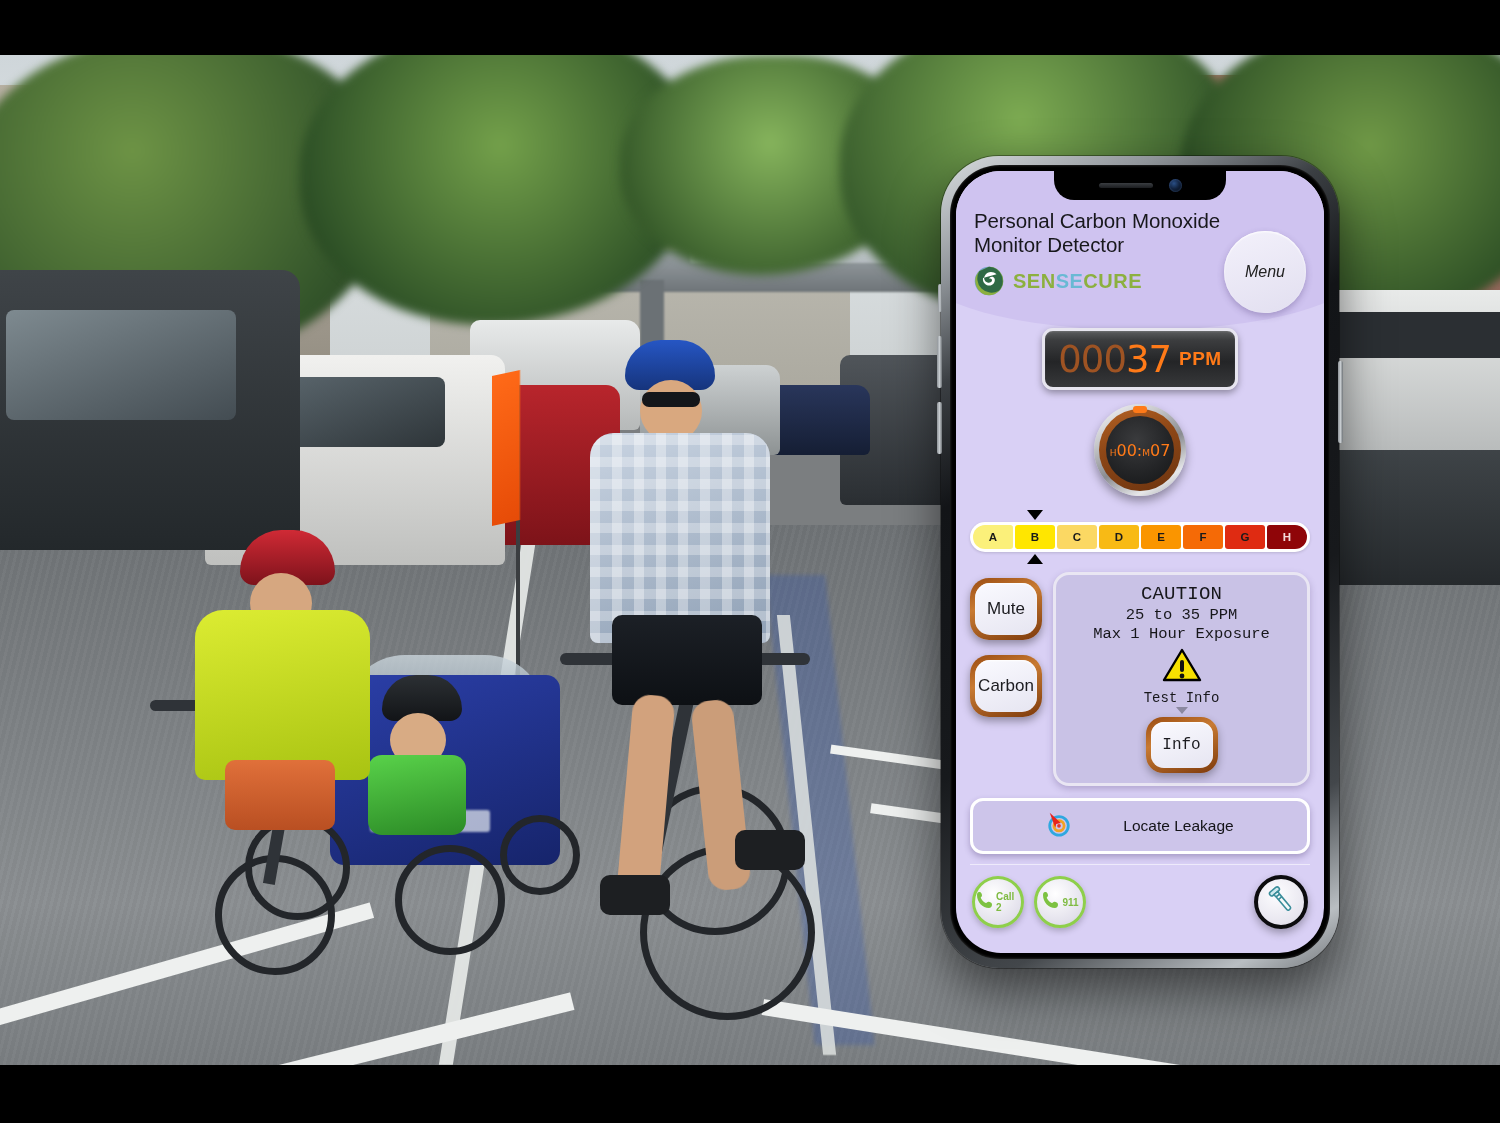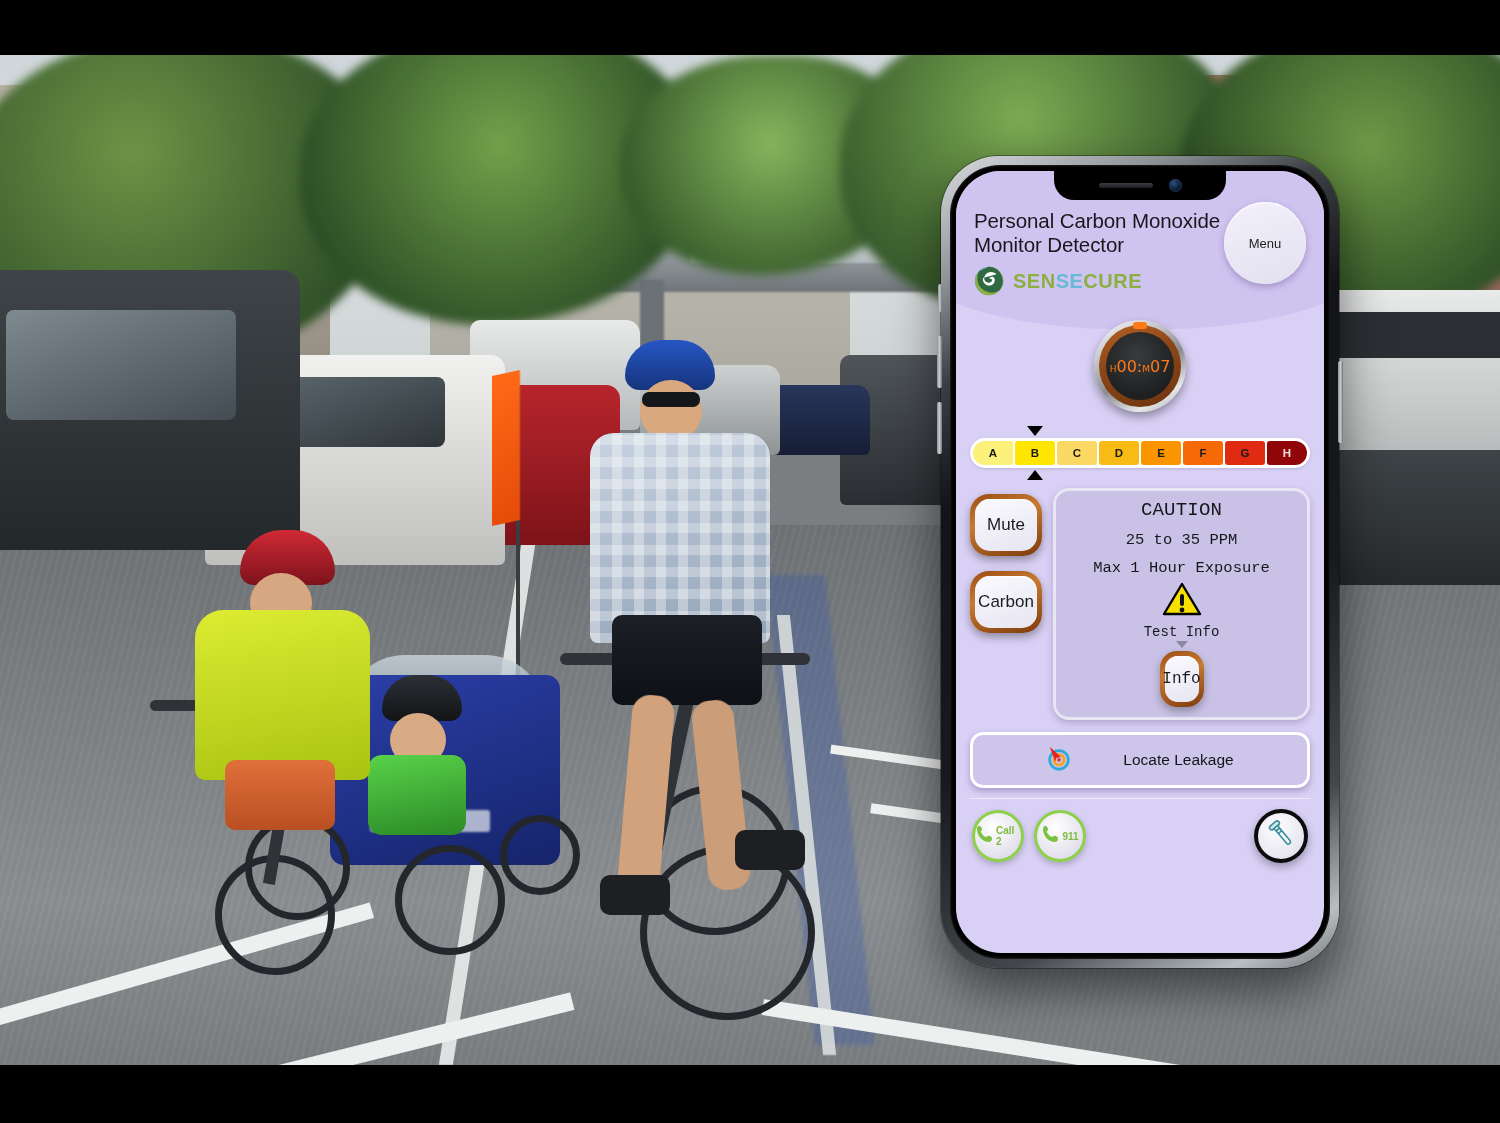--- a/index.html
+++ b/index.html
@@ -208,26 +208,27 @@
     font-size:20.5px; line-height:1.18; color:#18181c; font-weight:400;
     letter-spacing:-.1px; max-width:280px;
   }
   #brand { display:flex; align-items:center; gap:9px; margin-top:9px; }
   #brand-mark { width:30px; height:30px; flex:0 0 auto; }
   #brand-text { font-size:20px; font-weight:bold; letter-spacing:.5px; display:flex; }
   #brand-text .p1 { color:#8cb03f; }
   #brand-text .p2 { color:#69b9d4; }
   #brand-text .p3 { color:#8cb03f; }
   #menu-btn {
-    position:absolute; right:18px; top:31px; width:82px; height:82px;
+    position:absolute; right:18px; top:60px; width:82px; height:82px;
     border-radius:50%; background:linear-gradient(160deg,#f3f1fb,#e2dff0);
     display:flex; align-items:center; justify-content:center;
-    font-size:13px; color:#222; z-index:5;
+    font-size:16px; color:#222; z-index:5;
     box-shadow:0 3px 7px rgba(60,40,100,.3), inset 0 1px 2px #fff;
     cursor:pointer;
+    font-style:italic;
   }
 
   
   #body { flex:1 1 auto; position:relative; padding:10px 14px 0 14px; }
 
   
   #ppm-wrap { display:flex; justify-content:center; margin-top:22px; }
   #ppm {
     width:196px; height:62px; border-radius:11px;
     background:linear-gradient(180deg,#5b5c5e 0%,#3c3d3f 16%,#242527 55%,#37383a 100%);
@@ -300,26 +301,26 @@
   }
   #caution {
     flex:1; border-radius:16px; padding:8px 8px 10px 8px;
     background:#c9c2e6; border:3px solid #e9e6f3;
     box-shadow:0 3px 7px rgba(60,40,100,.25);
     display:flex; flex-direction:column; align-items:center;
     min-height:200px;
     font-family:Liberation Mono, monospace;
   }
   #caution-title { font-size:19px; color:#17171b; letter-spacing:.2px; }
-  .caution-line { font-size:15.5px; color:#17171b; margin-top:10px; }
+  .caution-line { font-size:15.5px; color:#17171b; margin-top:1px; }
   #warn-tri { margin-top:5px; }
   #read-info { font-size:14px; color:#17171b; margin-top:2px; }
   #read-arrow { width:0;height:0; border-left:6px solid transparent; border-right:6px solid transparent; border-top:7px solid #8b88a0; margin-top:1px; }
   #info-btn {
-    margin-top:3px; width:44px; height:56px; border-radius:17px;
+    margin-top:3px; width:72px; height:56px; border-radius:17px;
     background:linear-gradient(160deg,#9a4c12 0%,#c87a32 38%,#7d3a0b 100%);
     padding:5px; box-shadow:0 4px 8px rgba(0,0,0,.3); cursor:pointer;
   }
   #info-btn .rbtn-in { border-radius:13px; font-size:16px; }
 
   
   #actions { display:flex; gap:12px; margin-top:12px; }
   .act {
     flex:1; height:56px; border-radius:13px;
     background:#cdc5ea; border:3px solid #ffffff;
@@ -470,20 +471,26 @@
                   <span class="p2">SE</span>
                   <span class="p3">CURE</span>
               </span>
             </div>
           </div>
           <div id="menu-btn">Menu</div>
         </div>
 
         <div id="body">
 
+          <div id="ppm-wrap">
+            <div id="ppm">
+              <span id="ppm-digits"><span class="dim">000</span><span class="lit">37</span></span>
+              <span id="ppm-unit">PPM</span>
+            </div>
+          </div>
 
           <div id="dial-wrap">
             <div id="dial">
               <div id="dial-ring">
                 <div id="dial-pip"></div>
                 <div id="dial-face">
                   <span id="dial-time"><span class="u">H</span><span>00</span><span>:</span><span class="u">M</span><span>07</span></span>
                 </div>
               </div>
             </div>

